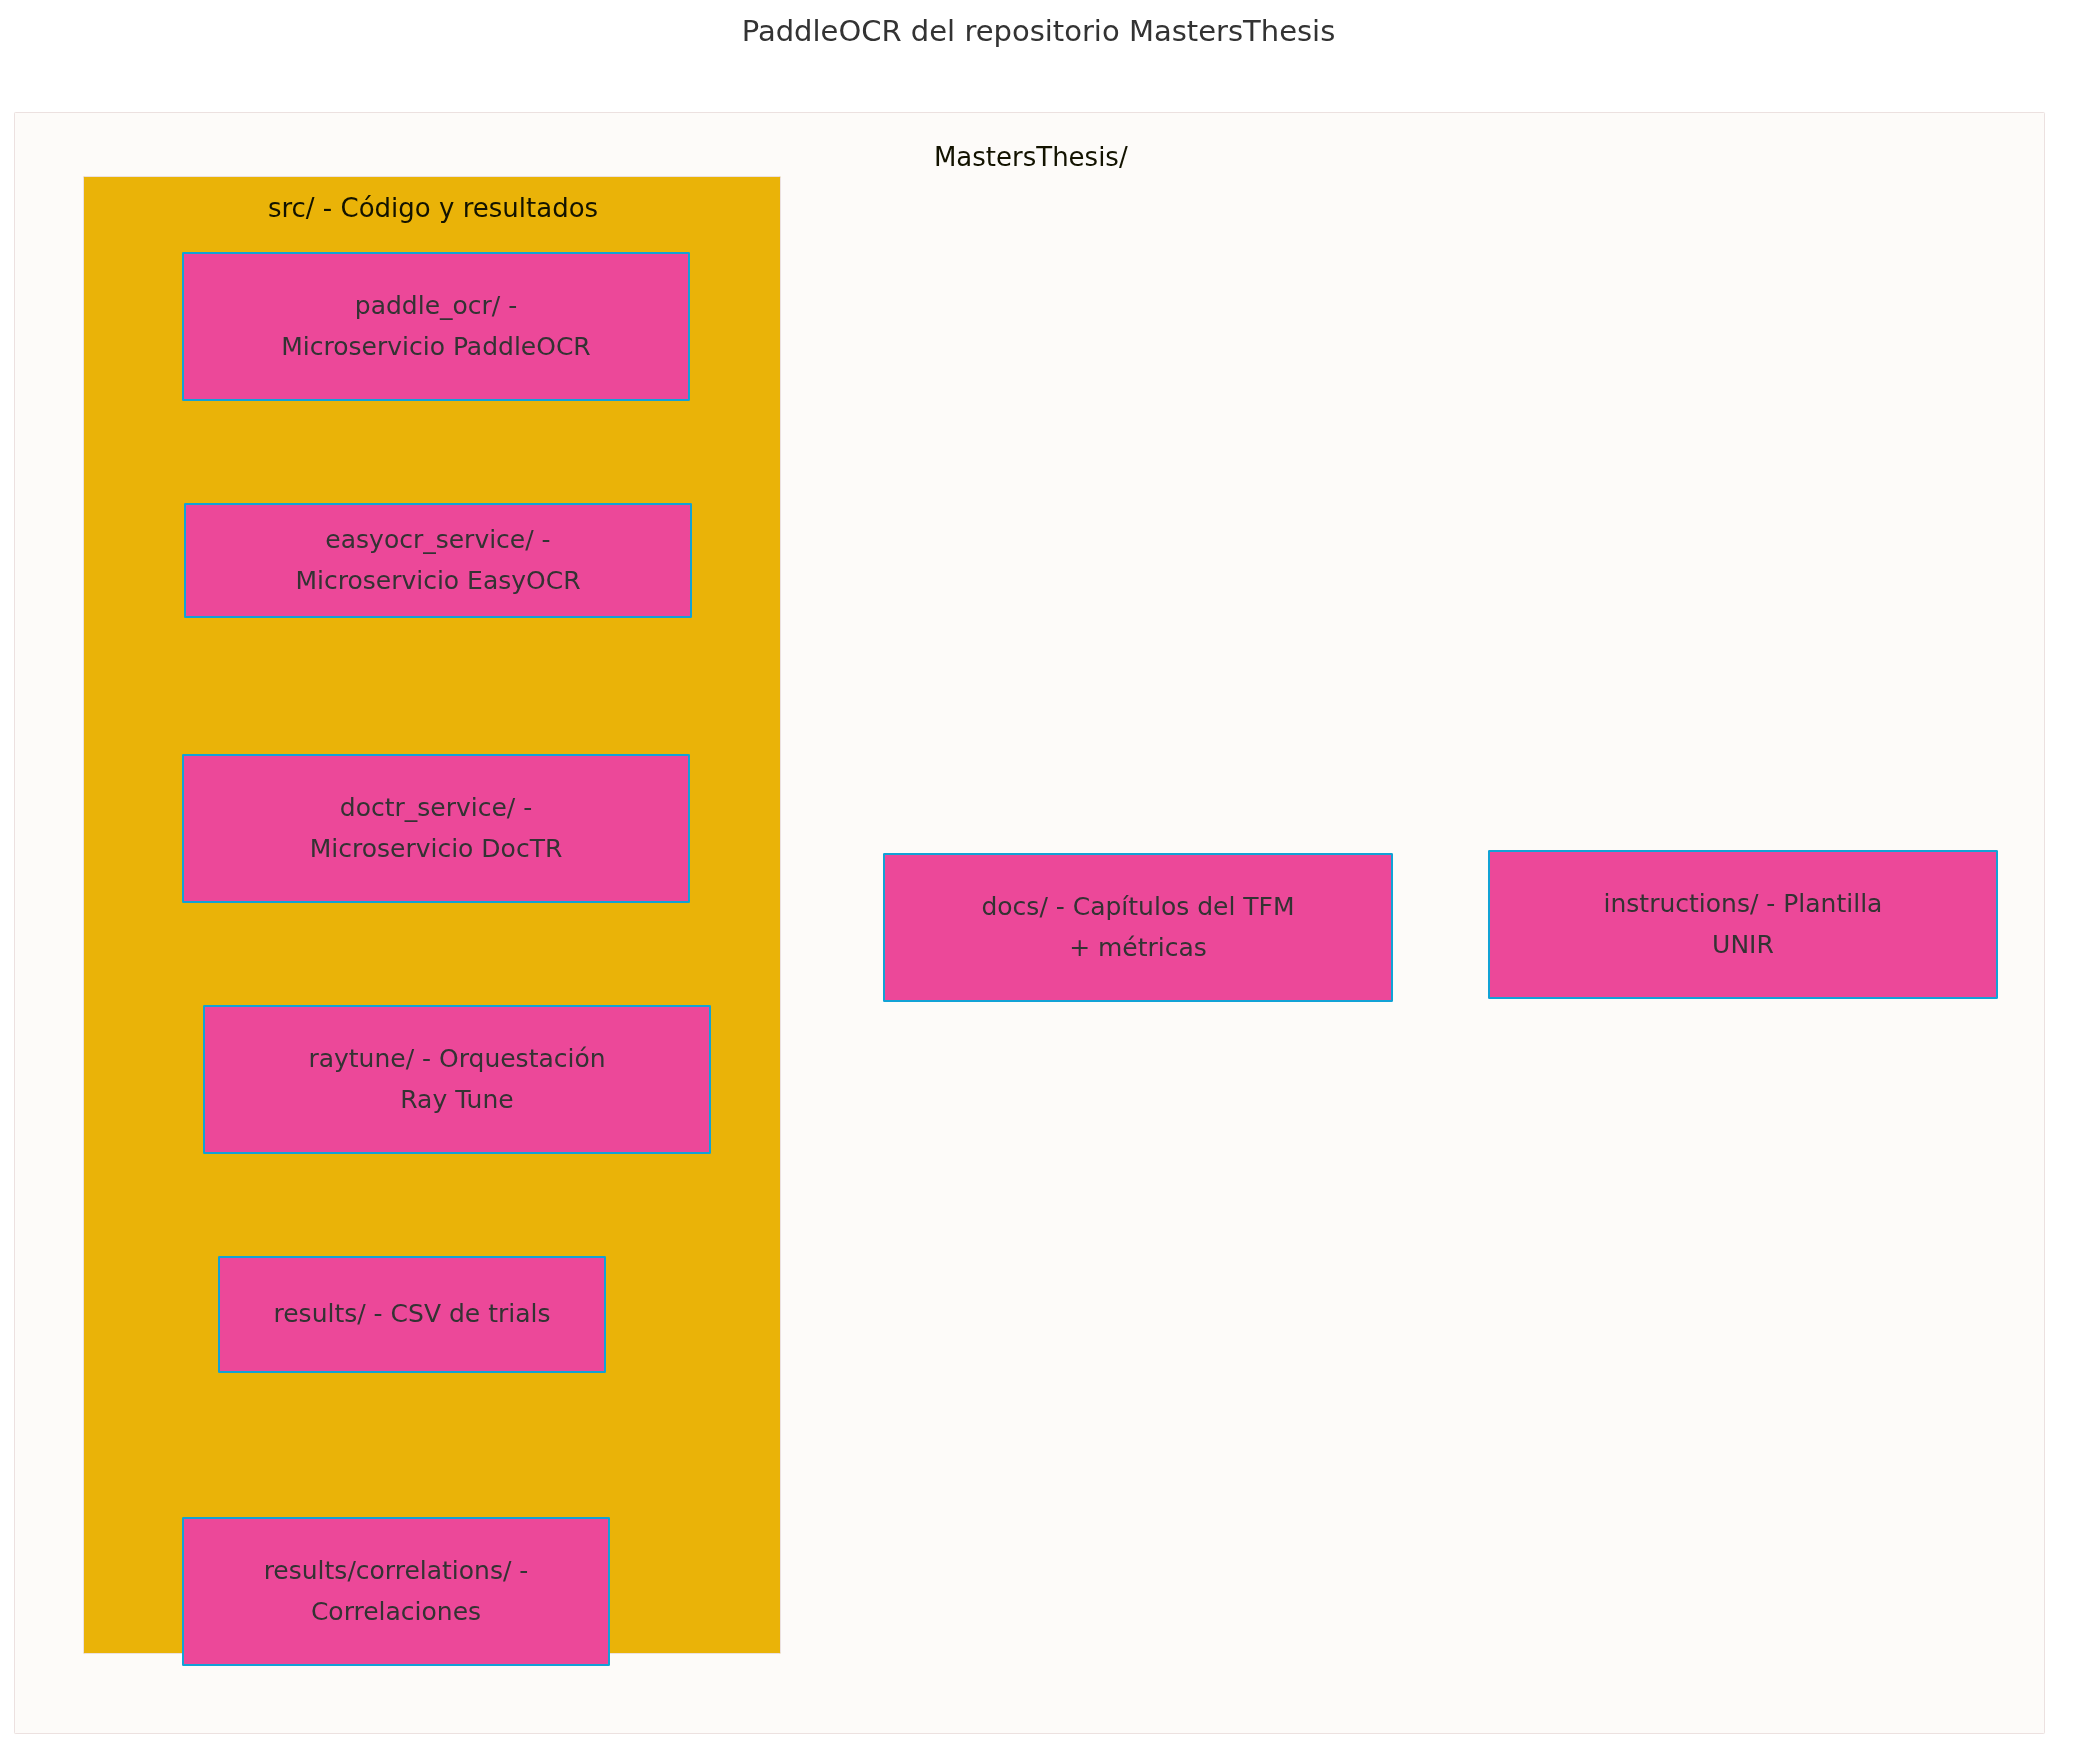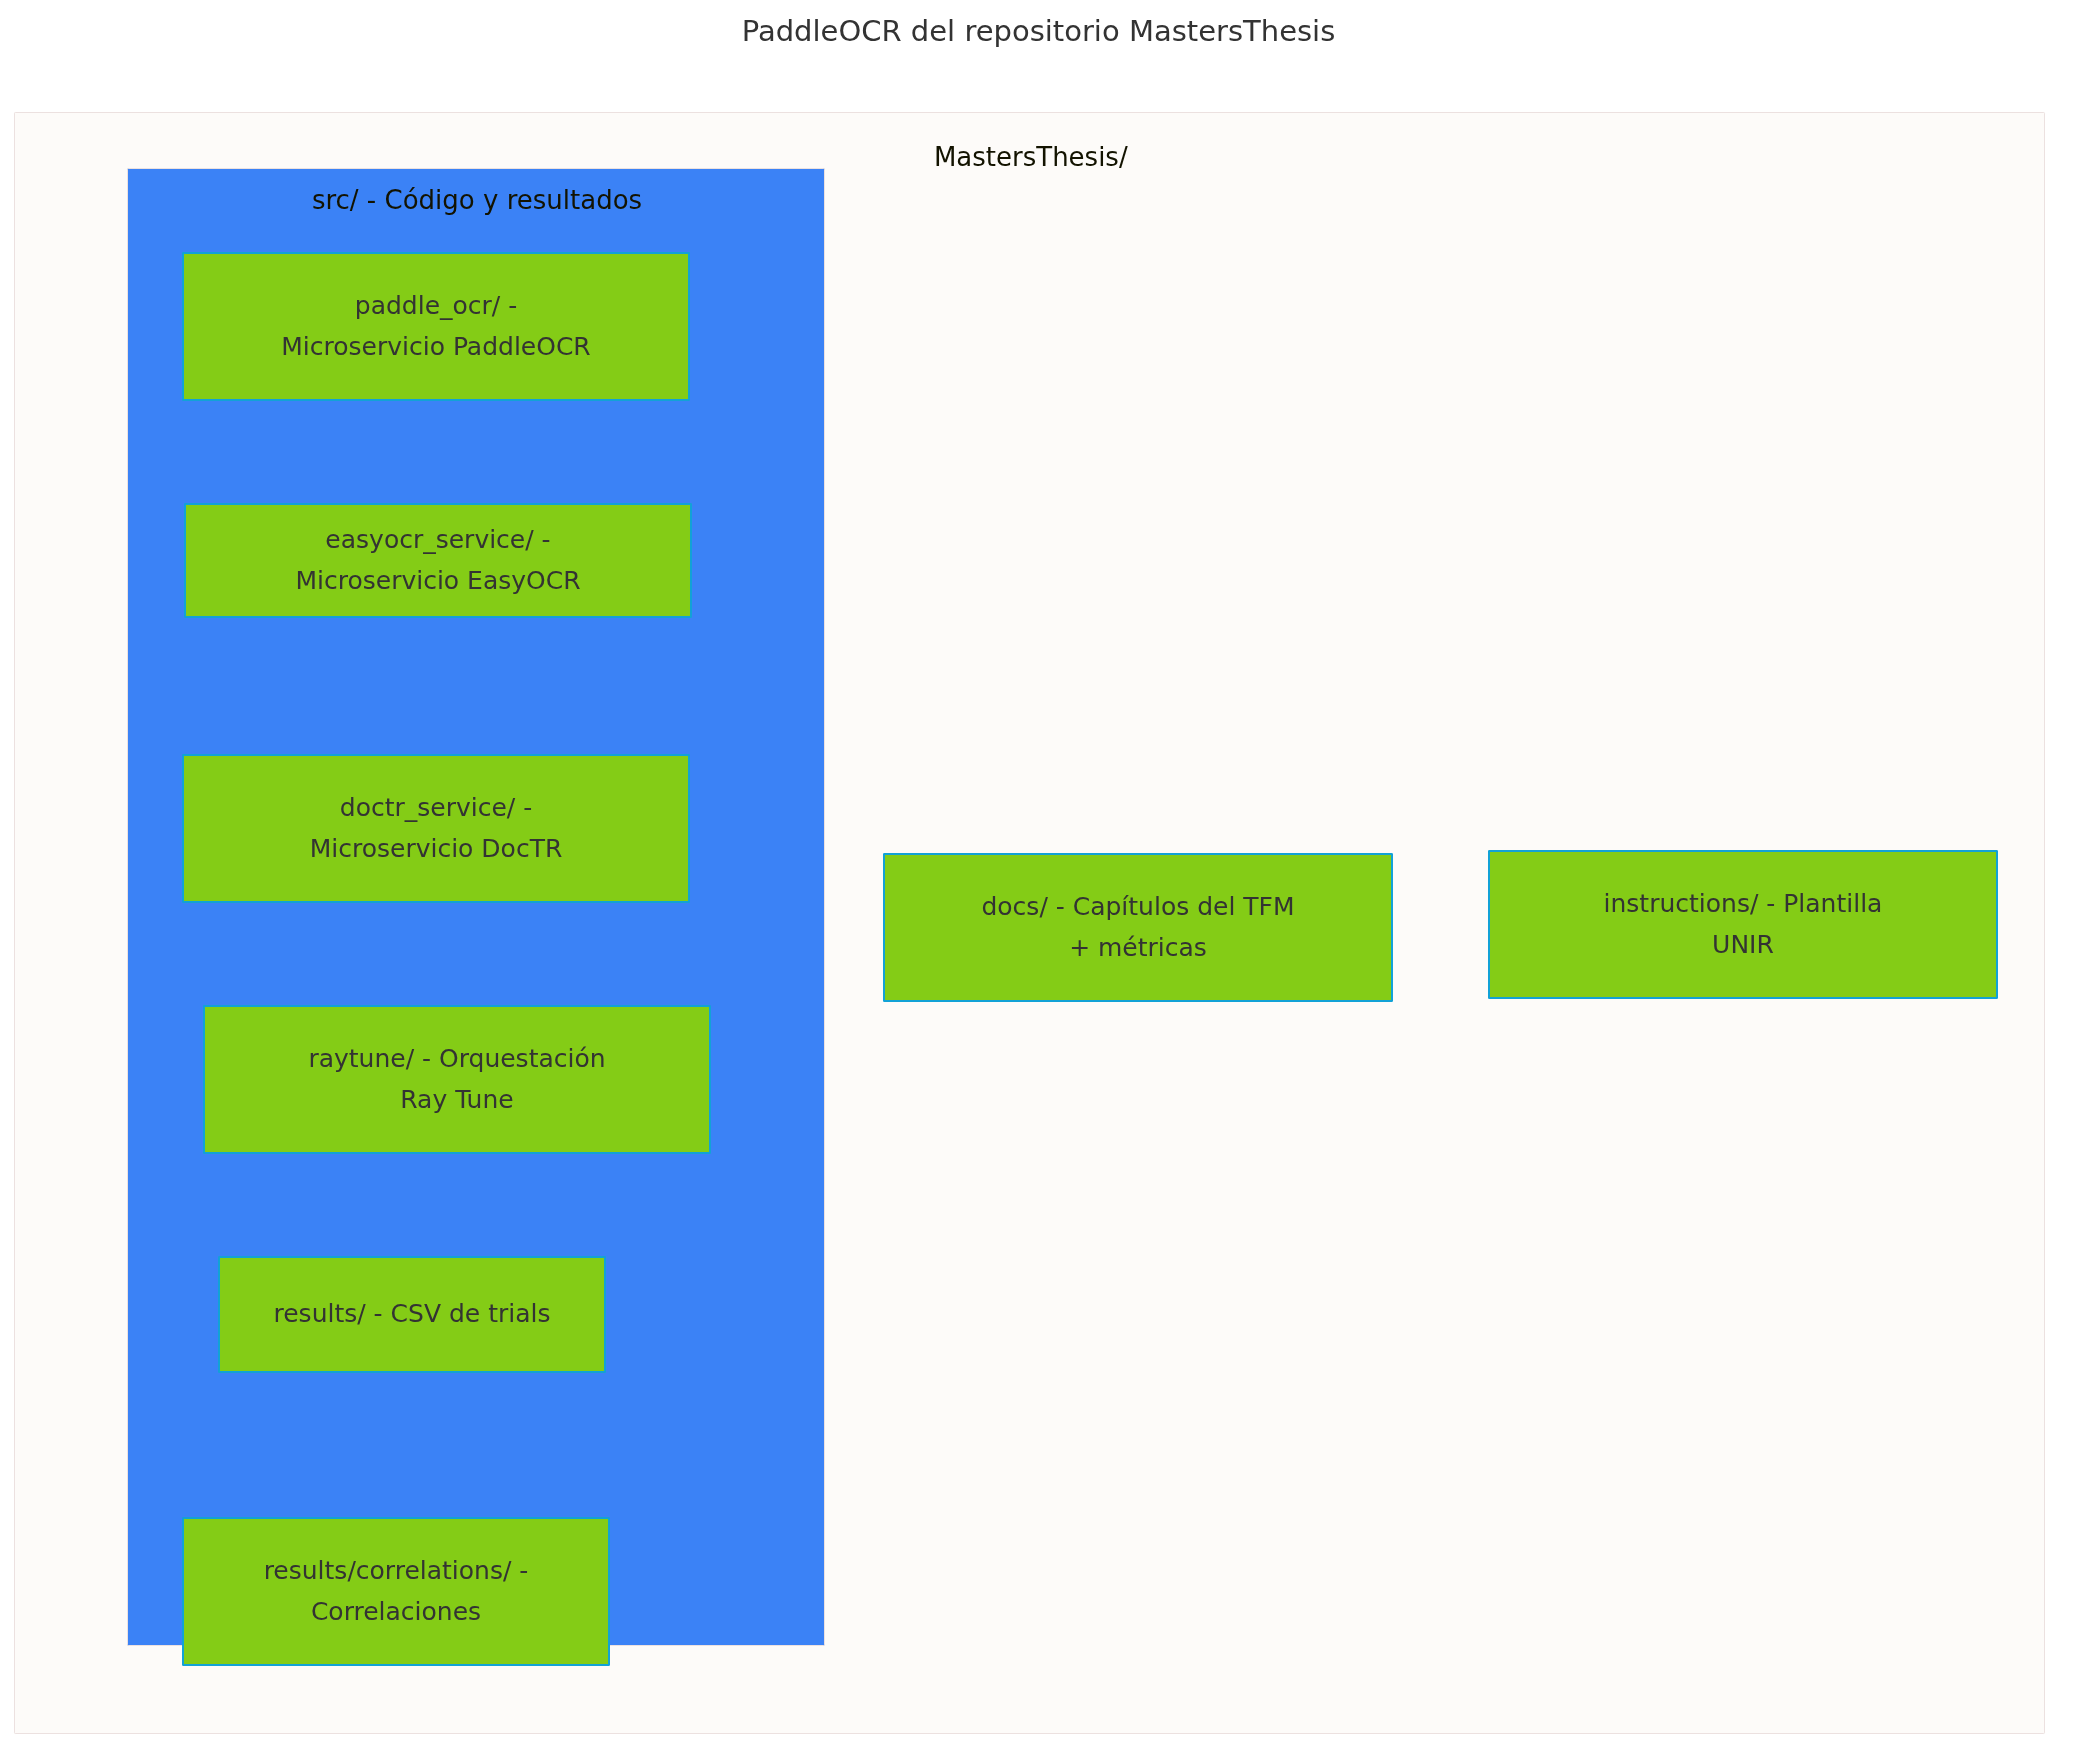--- a/index.html
+++ b/index.html
@@ -50,44 +50,43 @@
     font-size: 26px;
     color: #131300;
     font-family: "DejaVu Sans", sans-serif;
     margin-top: 12px;
   }
 
   
   #src-cluster {
     position: absolute;
     left: 83px;
-    top: 168px;
+    top: 176px;
     width: 698px;
     height: 1478px;
-    background: #3b82f6;
+    background: #eab308;
     border: 1.9px solid #ece1e0;
     border-radius: 1.3px;
     box-sizing: border-box;
-    margin-left: 44px;
   }
   #src-cluster-label {
     position: absolute;
     left: 0;
     top: 16px;
     width: 698px;
     text-align: center;
     font-size: 26px;
     color: #131300;
     font-family: "DejaVu Sans", sans-serif;
   }
 
   
   .node-box {
     position: absolute;
-    background: #84cc16;
+    background: #ec4899;
     border: 2.6px solid #12a2d6;
     border-radius: 1.3px;
     box-sizing: border-box;
     display: flex;
     align-items: center;
     justify-content: center;
   }
   .node-label {
     text-align: center;
     font-size: 25px;

